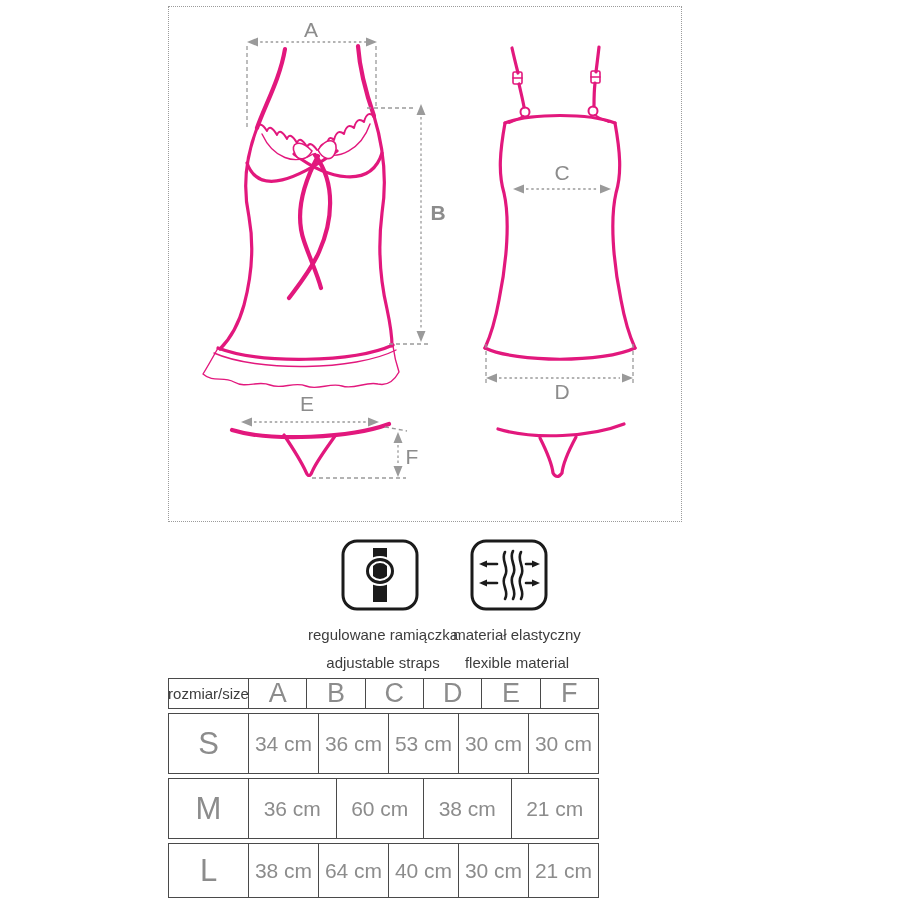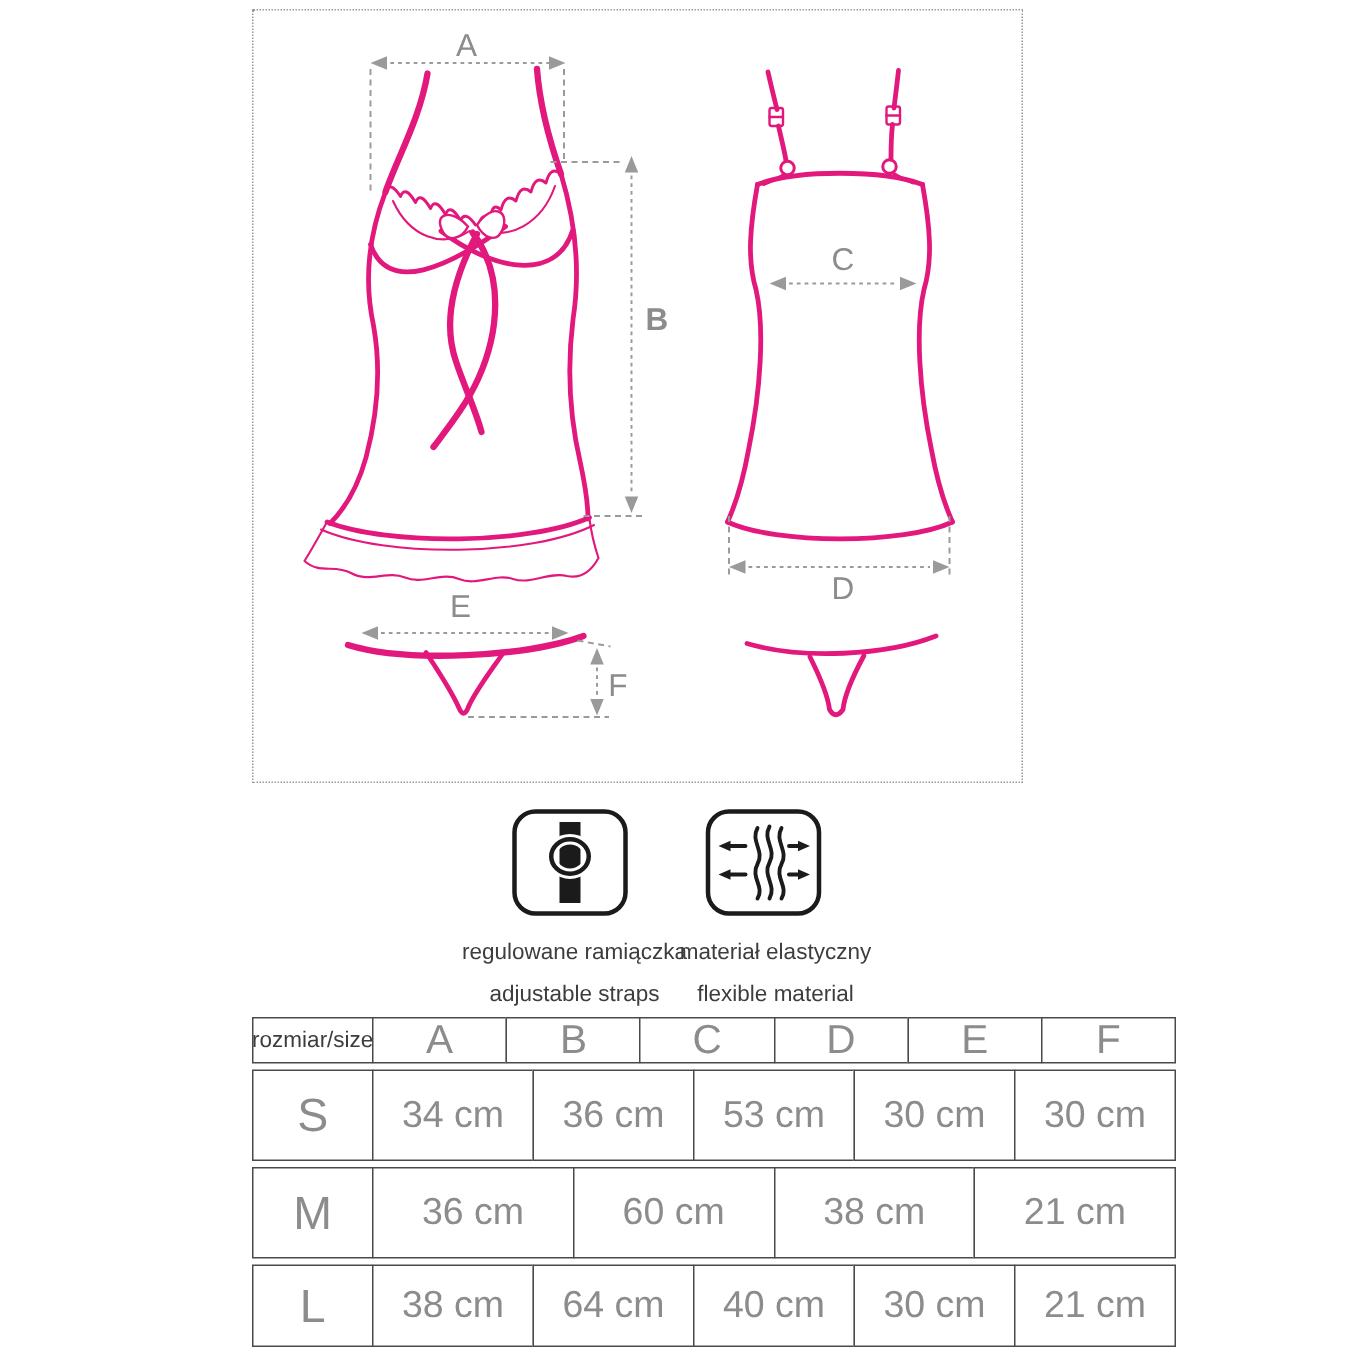--- a/index.html
+++ b/index.html
@@ -28,35 +28,35 @@
 
   
   .feat-icon { position:absolute; }
   .ic { stroke:var(--icon-black,#1b1b1b); fill:none; stroke-linecap:round; }
   .icfill { fill:var(--icon-black,#1b1b1b); stroke:none; }
   .feat-label { position:absolute; width:210px; text-align:center; font-size:15px;
     color:var(--feature-text-dark,#3d3d3d); }
   .feat-label .l2 { margin-top:11px; }
 
   
-  .size-table { position:absolute; left:168px; top:678px; width:616px; }
+  .size-table { position:absolute; left:168px; top:678px; width:431px; }
   .trow { display:flex; margin-top:4px; }
   .trow.first { margin-top:0; }
   .cell { box-sizing:border-box; border:1px solid var(--table-border-gray,#4a4a4a);
     margin-left:-1px; display:flex; align-items:center; justify-content:center; background:#fff; }
   .cell.cfirst { margin-left:0; }
   .c0 { width:81px; }
   .cletter { flex:1; }
   .hrow .cell { height:31px; }
   .r61 .cell { height:61px; }
   .r55 .cell { height:55px; }
   .col-head { font-size:27px; color:var(--table-text-gray,#8c8c8c); }
   .size-head { font-size:15px; color:var(--feature-text-dark,#3b3b3b); }
   .size-cell { font-size:31px; color:var(--table-text-gray,#8c8c8c); }
-  .val-cell { font-size:25px; color:var(--table-text-gray,#8c8c8c); }
+  .val-cell { font-size:21px; color:var(--table-text-gray,#8c8c8c); }
 </style>
 </head>
 <body>
 
 <div class="canvas">
 
   <div class="figure-box">
     <svg width="512" height="514" viewBox="168 6 512 514">
 
       <g>

